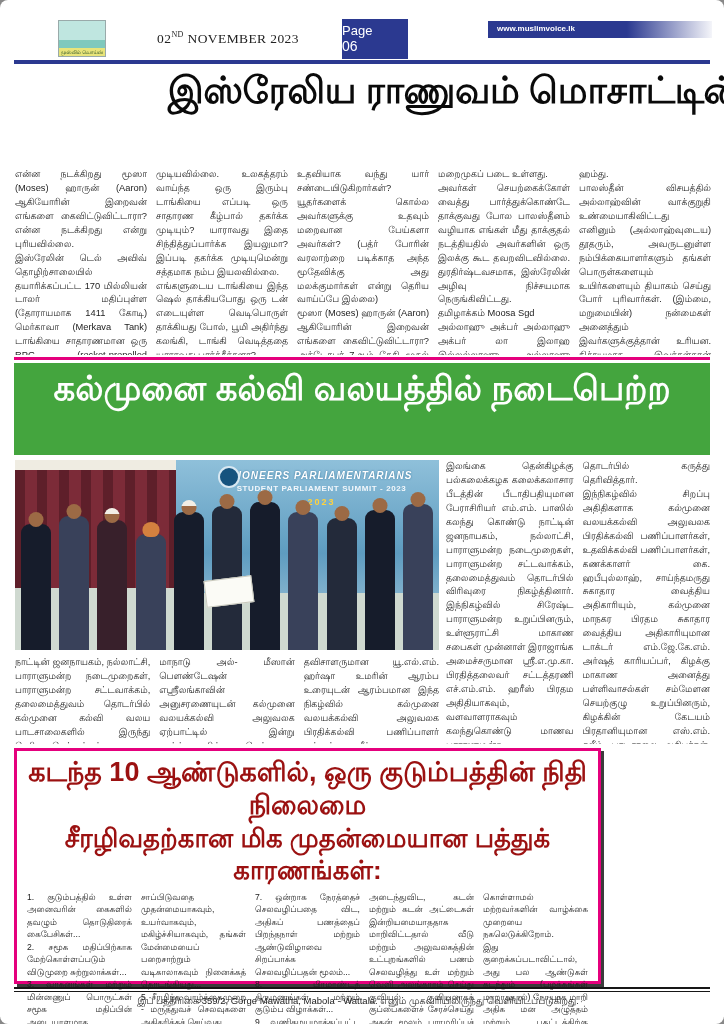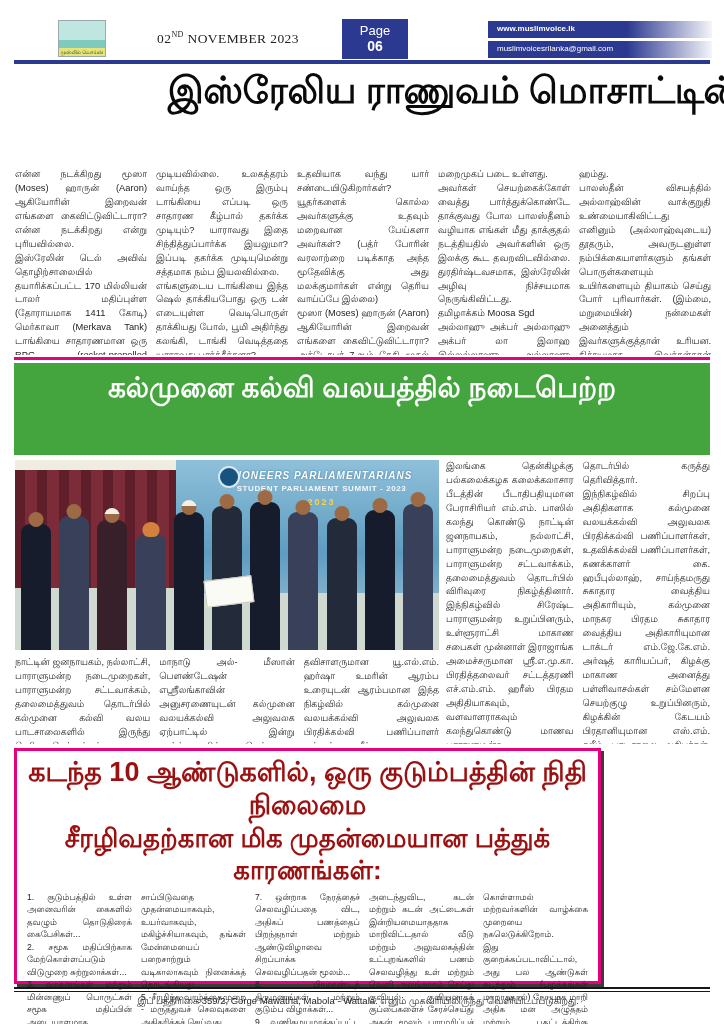--- a/index.html
+++ b/index.html
@@ -1,35 +1,35 @@
 <!DOCTYPE html>
 <html style="--navy: #2b3990; --magenta: #e5007d; --green: #44a53e; --darkred: #9b1111;"><head>
 <meta charset="utf-8">
 <style>
   :root{
     --navy:#2b3990; --magenta:#e5007d; --green:#44a53e; --darkred:#9b1111;
   }
   *{box-sizing:border-box; margin:0; padding:0;}
   html,body{background:#888;}
   #page{position:relative; width:724px; height:1024px; margin:0 auto; background:#fff;
-        font-family:"Liberation Sans","DejaVu Sans",sans-serif; color:#1a1a1a; overflow:hidden;}
+        font-family:"Liberation Sans","DejaVu Sans",sans-serif; color:#1a1a1a; overflow:hidden;border-radius:8px;}
   .abs{position:absolute;}
 
   
   .logo{left:58px; top:20px; width:48px; height:37px; border:1px solid #9aa;
         background:linear-gradient(180deg,#bfe6e0 0 55%,#7fc9bd 55% 78%,#e8e47a 78%);
         display:flex; align-items:flex-end; justify-content:center; overflow:hidden;}
   .logo span{font-size:5px; color:#14401f; line-height:7px; white-space:nowrap;}
   .date{left:118px; top:30px; width:220px; text-align:center;
         font-family:"Liberation Serif","DejaVu Serif",serif; font-size:13.5px; color:#222; letter-spacing:.4px;}
   .date sup{font-size:8px;}
   .pagebox{left:342px; top:19px; width:66px; height:40px; background:var(--navy); color:#fff;
-           text-align:center; padding-top:4px;}
+           text-align:left; padding-top:4px;}
   .pagebox .pl{font-size:13px; line-height:15px;}
-  .pagebox .pn{font-size:14px; line-height:17px; font-weight:bold;}
+  .pagebox .pn{font-size:14px; line-height:17px; font-weight:normal;}
   .bars{left:488px; top:21px; width:224px;}
   .bar{height:17px; margin-bottom:3px; padding:3px 0 0 9px; color:#fff; font-size:8px; line-height:9px;
        background:linear-gradient(90deg, var(--navy) 0 62%, rgba(43,57,144,0.05) 100%);}
   .bar.b1{font-weight:bold;}
   .header-rule{left:14px; top:60px; width:696px; height:4px; background:var(--navy);}
 
   
   .headline{left:0; top:68px; width:724px; text-align:right; color:#0a0a0a; font-weight:800;margin-left:15px;}
   .headline .h1{font-size:37px; line-height:46px; letter-spacing:-.5px;}
   .headline .h2{font-size:32px; line-height:42px; letter-spacing:-.5px;}
@@ -37,21 +37,21 @@
   
   .cols{display:flex; gap:9px;}
   .col{flex:1; font-size:9.3px; line-height:1.5; text-align:justify; white-space:pre-line; color:#222; overflow:hidden;}
   .a1cols{left:15px; top:168px; width:696px; height:187px;}
 
   .rule-magenta{left:14px; top:357px; width:696px; height:3px; background:var(--magenta);}
 
   
   .event-banner{left:14px; top:363px; width:696px; height:92px; background:var(--green);
                 color:#fff; text-align:center; font-weight:800; padding-top:3px;}
-  .event-banner .e1{font-size:28px; line-height:44px;}
+  .event-banner .e1{font-size:34px; line-height:44px;}
   .event-banner .e2{font-size:31px; line-height:40px;}
 
   
   .photo{left:15px; top:460px; width:424px; height:190px; background:#cfd9d0; overflow:hidden;}
   .ceiling{position:absolute; left:0; top:0; width:100%; height:12px; background:#efece2;}
   .curtain{position:absolute; left:0; top:10px; width:42%; height:62%;
            background:repeating-linear-gradient(90deg,#5e1f2a 0 10px,#7c2b38 10px 22px);}
   .pbanner{position:absolute; left:38%; top:0; width:62%; height:70%;
            background:linear-gradient(180deg,#8fc0da 0,#5e9cc0 70%,#7fb0cc 100%);
            padding:10px 6px 0 34px; text-align:center;}
@@ -101,21 +101,20 @@
   <div class="abs logo">
     <span>முஸ்லிம் வொய்ஸ்</span>
   </div>
   <div class="abs date"><span>02</span><sup>ND</sup><span> NOVEMBER 2023</span></div>
   <div class="abs pagebox">
     <div class="pl">Page</div>
     <div class="pn">06</div>
   </div>
   <div class="abs bars">
     <div class="bar b1">www.muslimvoice.lk</div>
-    <div class="bar b2">muslimvoicesrilanka@gmail.com</div>
   </div>
   <div class="abs header-rule"></div>
 
   <div class="abs headline">
     <div class="h1">இஸ்ரேலிய ராணுவம் மொசாட்டின்</div>
   </div>
 
   <div class="abs cols a1cols">
     <div class="col">என்ன நடக்கிறது மூஸா (Moses) ஹாருன் (Aaron) ஆகியோரின் இறைவன் எங்களை கைவிட்டுவிட்டாரா? என்ன நடக்கிறது என்று புரியவில்லை.
 இஸ்ரேலின் டெல் அவிவ் தொழிற்சாலையில் தயாரிக்கப்பட்ட 170 மில்லியன் டாலர் மதிப்புள்ள (தோராயமாக 1411 கோடி) மெர்காவா (Merkava Tank) டாங்கியை சாதாரணமான ஒரு RPG (rocket-propelled grenade) ஏவுகணையை வைத்து எப்படி தகர்க்க முடிந்தது? நம்பவே</div>

